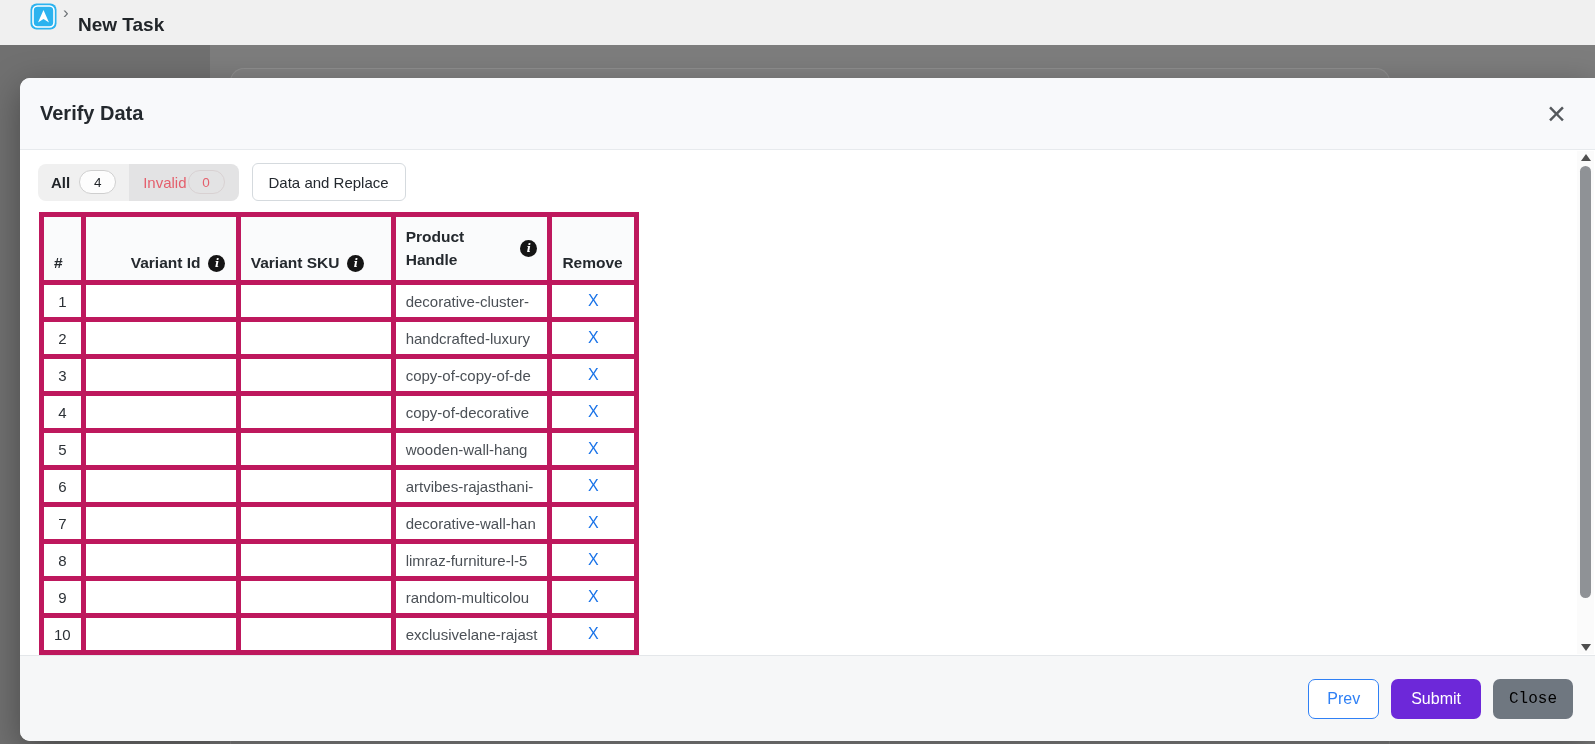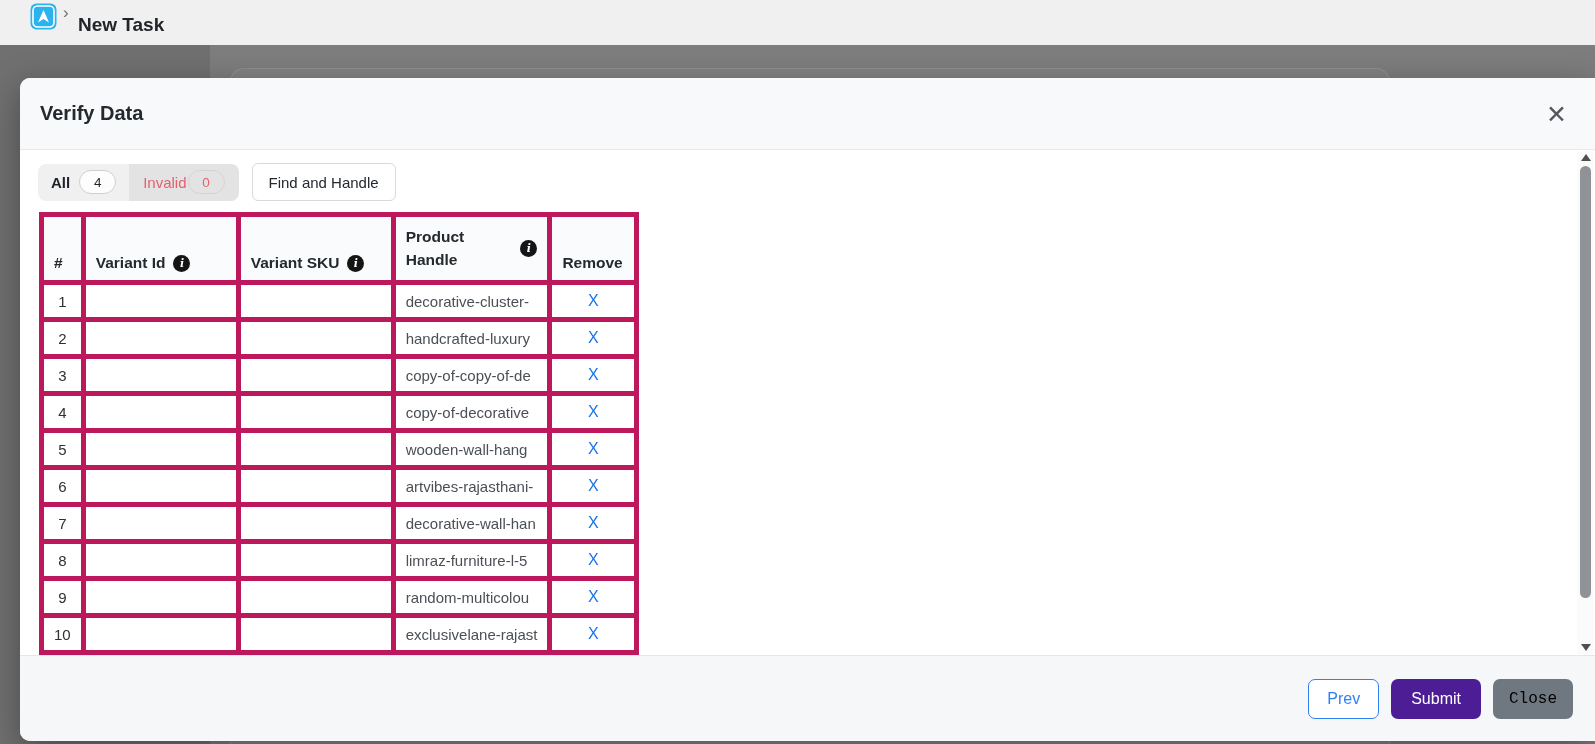--- a/index.html
+++ b/index.html
@@ -80,21 +80,21 @@
 
   
   .modal-footer { position:absolute; left:0; right:0; bottom:0; height:86px; background:#f6f7f8;
                   border-top:1px solid #e4e7ea; border-radius:0 0 0 10px;
                   display:flex; align-items:center; justify-content:flex-end; gap:12px;
                   padding-right:22px; }
   .btn { height:40px; border-radius:7px; font-size:16px; display:flex; align-items:center;
          justify-content:center; cursor:pointer; border:none;
          font-family:"Liberation Sans", sans-serif; }
   .btn-prev { background:#fff; border:1px solid #2f80f5; color:#2f80f5; padding:0 18px; }
-  .btn-submit { background:#4c1d95; color:#fff; padding:0 20px; }
+  .btn-submit { background:#6d28d9; color:#fff; padding:0 20px; }
   .btn-close { background:#6f7780; color:#000000; padding:0 16px;font-family:Liberation Mono, monospace; }
 </style>
 </head>
 <body>
 
 <div class="stage">
 
   <div class="topbar">
     <span class="logo">
       <svg width="27" height="27" viewBox="0 0 27 27">
@@ -125,36 +125,36 @@
         <div class="seg">
           <div class="seg-all">
             <span>All</span>
             <span class="badge badge-all">4</span>
           </div>
           <div class="seg-invalid">
             <span>Invalid</span>
             <span class="badge badge-invalid">0</span>
           </div>
         </div>
-        <button class="btn-fr">Find and Handle</button>
+        <button class="btn-fr">Data and Replace</button>
       </div>
 
       <table class="vtable">
         <colgroup>
           <col style="width:38px">
             <col style="width:155px">
             <col style="width:155px">
           <col style="width:154px">
             <col style="width:87px">
         </colgroup>
         <thead>
           <tr>
             <th class="th-idx">#</th>
             <th>
-              <span class="th-flex" style="justify-content:flex-start;">
+              <span class="th-flex" style="justify-content:flex-start;margin-left:35px;">
                 <span>Variant Id</span>
                 <span class="info-icon">i</span>
               </span>
             </th>
             <th>
               <span class="th-flex" style="justify-content:flex-start;margin-top:17px;">
                 <span>Variant SKU</span>
                 <span class="info-icon">i</span>
               </span>
             </th>

